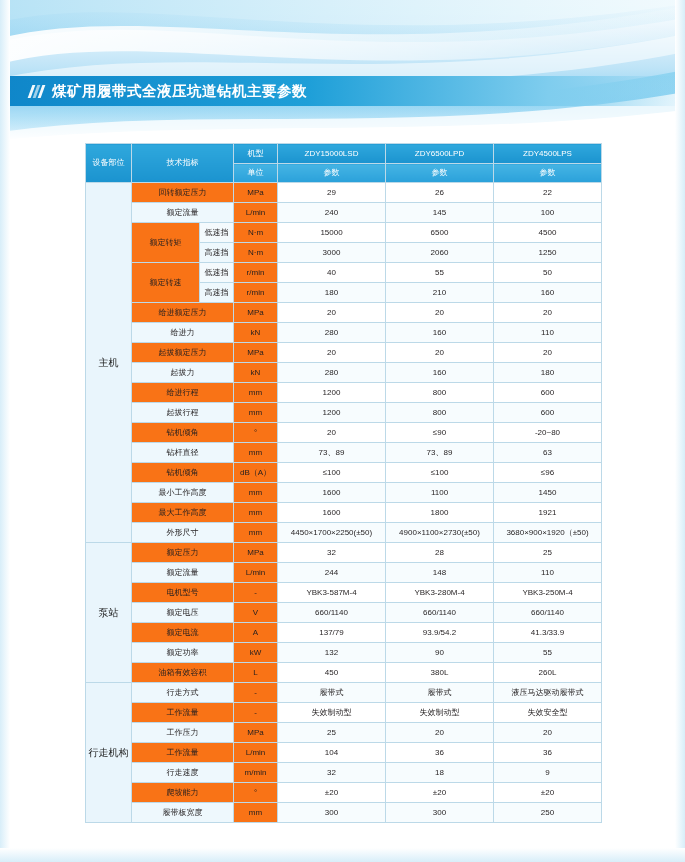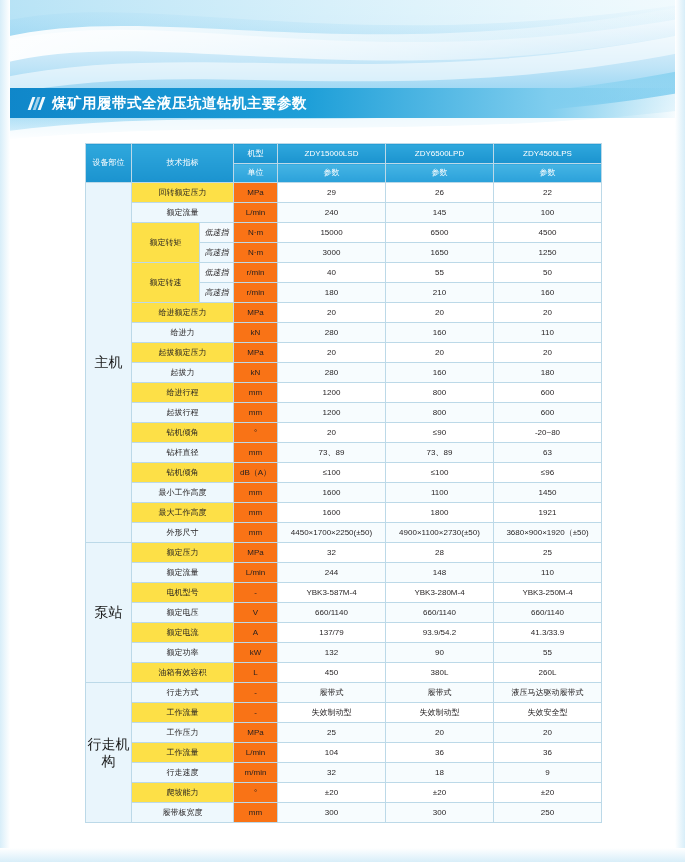--- a/index.html
+++ b/index.html
@@ -41,21 +41,21 @@
   .page-edge-bottom {
     position: absolute;
     left: 0; bottom: 0;
     width: 685px; height: 14px;
     background: linear-gradient(0deg, #d8eef9 0%, #ffffff 100%);
   }
 
   
   .title-bar {
     position: absolute;
-    left: 0; top: 88px;
+    left: 0; top: 76px;
     width: 685px;
     height: 30px;
     background: linear-gradient(90deg, #0f86c9 0%, #1e9fd8 45%, #7fcdee 80%, rgba(190,230,248,0) 100%);
     display: flex;
     align-items: center;
   }
   .title-slashes {
     margin-left: 30px;
     margin-right: 9px;
     display: flex;
@@ -110,34 +110,33 @@
     height: 21px;
     margin-top: 31px;
   }
   thead tr.sub th {
     background: linear-gradient(180deg,#45b4e4 0%, #2aa1da 100%);
     height: 18px;
   }
   td.group {
     background: #e9f5fc;
     font-weight: bold;
-    font-size: 14px;
+    font-size: 10px;
     color: #1a1a1a;
     width: 46px;
   }
   td.label {
-    background: #fde047;
+    background: #f97316;
     width: 68px;
     font-size: 8px;
   }
   td.sublabel {
     background: #f4fafd;
     width: 34px;
     font-size: 8px;
-    font-style: italic;
   }
   td.unit {
     background: #f97316;
     width: 44px;
     font-size: 8px;
   }
   td.val {
     background: #ffffff;
     font-size: 8px;
   }
@@ -245,21 +244,21 @@
           <td class="sublabel">低速挡</td>
           <td class="unit">N·m</td>
           <td class="val">15000</td>
           <td class="val">6500</td>
           <td class="val">4500</td>
         </tr>
         <tr>
           <td class="sublabel">高速挡</td>
           <td class="unit">N·m</td>
           <td class="val">3000</td>
-          <td class="val">1650</td>
+          <td class="val">2060</td>
           <td class="val">1250</td>
         </tr>
         <tr>
           <td class="label" rowspan="2">额定转速</td>
           <td class="sublabel">低速挡</td>
           <td class="unit">r/min</td>
           <td class="val">40</td>
           <td class="val">55</td>
           <td class="val">50</td>
         </tr>

